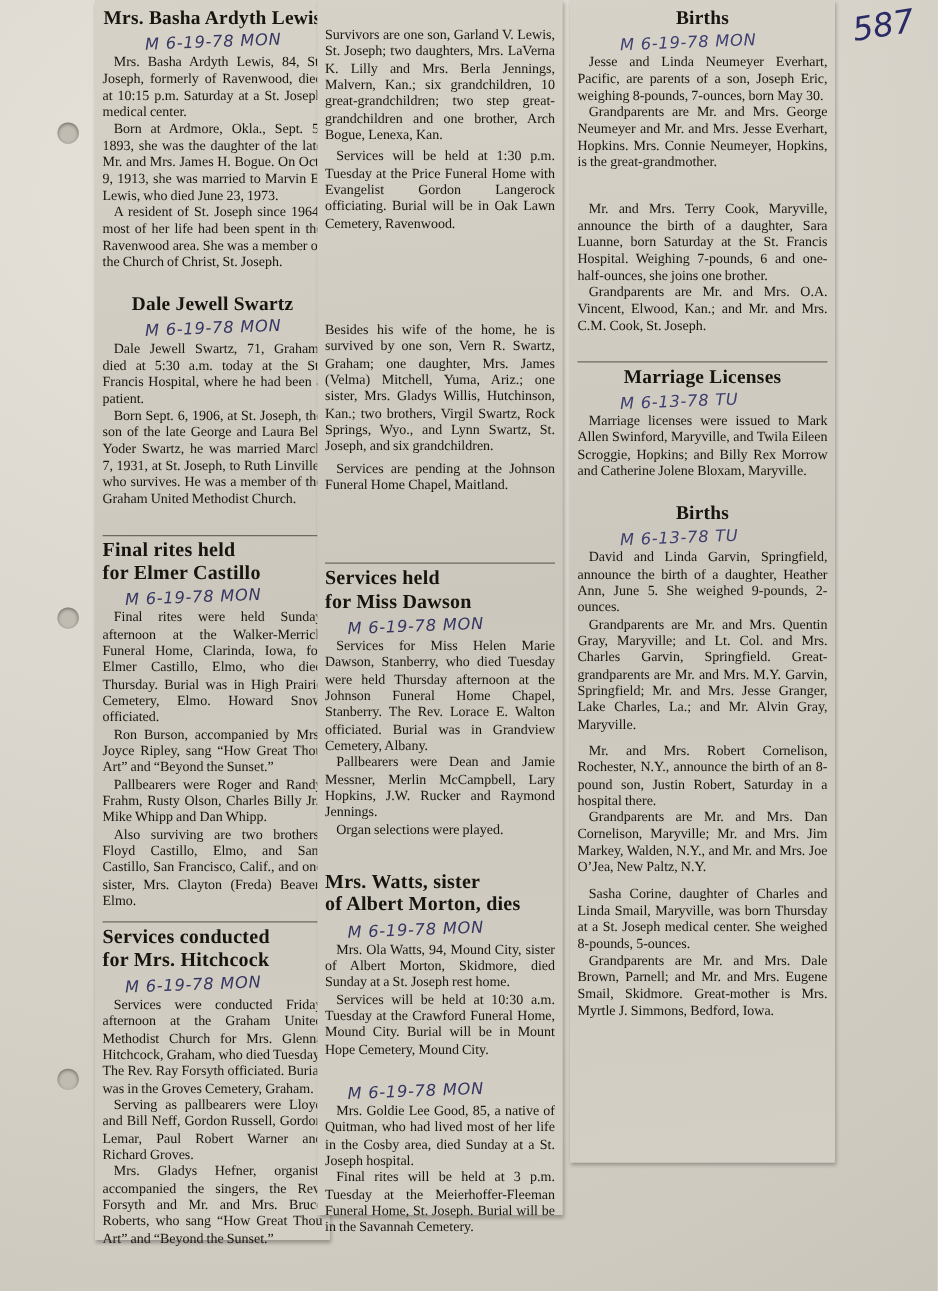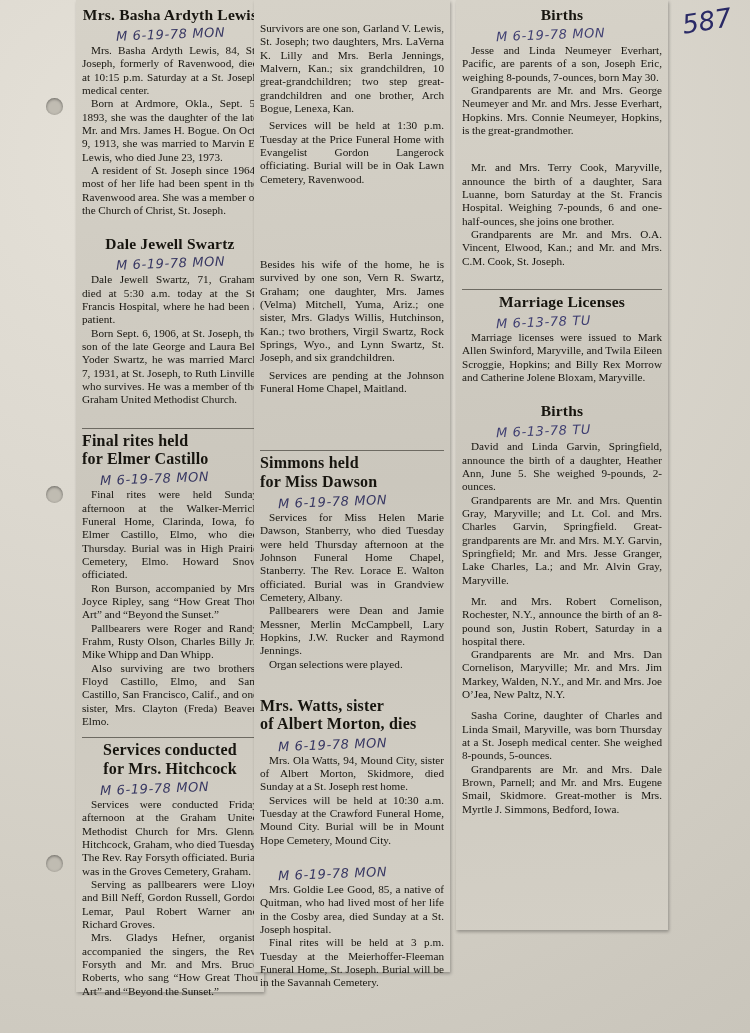--- a/index.html
+++ b/index.html
@@ -123,21 +123,21 @@
 for Elmer Castillo</div>
     <span class="hw">M 6-19-78 MON</span>
     <p>Final rites were held Sunday afternoon at the Walker-Merrick Funeral Home, Clarinda, Iowa, for Elmer Castillo, Elmo, who died Thursday. Burial was in High Prairie Cemetery, Elmo. Howard Snow officiated.</p>
     <p>Ron Burson, accompanied by Mrs. Joyce Ripley, sang “How Great Thou Art” and “Beyond the Sunset.”</p>
     <p>Pallbearers were Roger and Randy Frahm, Rusty Olson, Charles Billy Jr., Mike Whipp and Dan Whipp.</p>
     <p>Also surviving are two brothers, Floyd Castillo, Elmo, and Sam Castillo, San Francisco, Calif., and one sister, Mrs. Clayton (Freda) Beaver, Elmo.</p>
 
     <div class="gap-s"></div>
     <div class="rule"></div>
 
-    <div class="hd left" style="white-space:pre-line;text-align:center;">Services conducted
+    <div class="hd left" style="white-space:pre-line;">Services conducted
 for Mrs. Hitchcock</div>
     <span class="hw">M 6-19-78 MON</span>
     <p>Services were conducted Friday afternoon at the Graham United Methodist Church for Mrs. Glenna Hitchcock, Graham, who died Tuesday. The Rev. Ray Forsyth officiated. Burial was in the Groves Cemetery, Graham.</p>
     <p>Serving as pallbearers were Lloyd and Bill Neff, Gordon Russell, Gordon Lemar, Paul Robert Warner and Richard Groves.</p>
     <p>Mrs. Gladys Hefner, organist, accompanied the singers, the Rev. Forsyth and Mr. and Mrs. Bruce Roberts, who sang “How Great Thou Art” and “Beyond the Sunset.”</p>
   </div>
 
   <div class="clip col-b">
 
     <div style="height:18px"></div>
@@ -147,21 +147,21 @@
 
     <div style="height:72px"></div>
 
     <p class="noind">Besides his wife of the home, he is survived by one son, Vern R. Swartz, Graham; one daughter, Mrs. James (Velma) Mitchell, Yuma, Ariz.; one sister, Mrs. Gladys Willis, Hutchinson, Kan.; two brothers, Virgil Swartz, Rock Springs, Wyo., and Lynn Swartz, St. Joseph, and six grandchildren.</p>
     <div class="gap-s"></div>
     <p>Services are pending at the Johnson Funeral Home Chapel, Maitland.</p>
 
     <div style="height:50px"></div>
     <div class="rule"></div>
 
-    <div class="hd left" style="white-space:pre-line;">Simmons held
+    <div class="hd left" style="white-space:pre-line;">Services held
 for Miss Dawson</div>
     <span class="hw">M 6-19-78 MON</span>
     <p>Services for Miss Helen Marie Dawson, Stanberry, who died Tuesday were held Thursday afternoon at the Johnson Funeral Home Chapel, Stanberry. The Rev. Lorace E. Walton officiated. Burial was in Grandview Cemetery, Albany.</p>
     <p>Pallbearers were Dean and Jamie Messner, Merlin McCampbell, Lary Hopkins, J.W. Rucker and Raymond Jennings.</p>
     <p>Organ selections were played.</p>
 
     <div class="gap-l"></div>
     <div class="gap"></div>
 
     <div class="hd left" style="white-space:pre-line;">Mrs. Watts, sister

